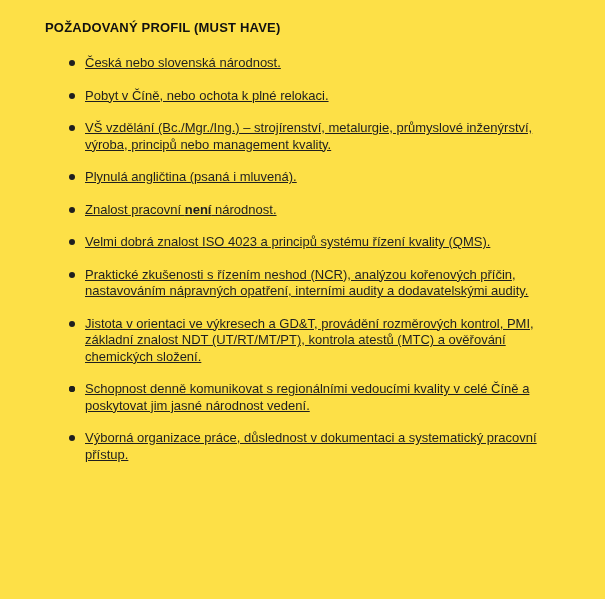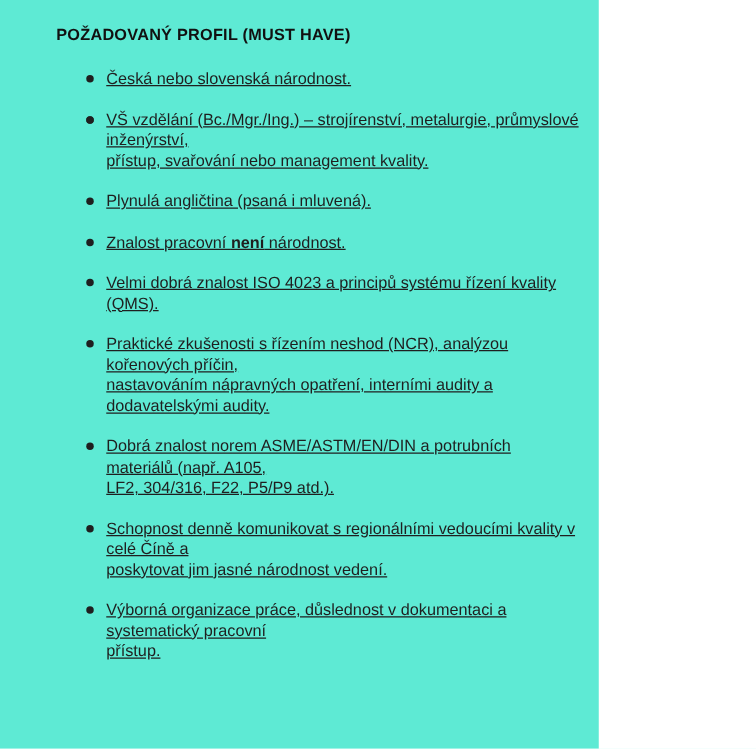--- a/index.html
+++ b/index.html
@@ -10,24 +10,24 @@
   body {
     width: 605px;
     height: 599px;
     overflow: hidden;
     font-family: "Liberation Sans", "DejaVu Sans", sans-serif;
     color: #1f1f1f;
     -webkit-font-smoothing: antialiased;
   }
   .page {
     box-sizing: border-box;
-    width: 479px;
+    width: 605px;
     height: 599px;
     padding: 19px 14px 0 45px;
-    background: #5eead4;
+    background: #fde047;
   }
   .doc-title {
     margin: 0 0 19px 0;
     font-size: 13px;
     font-weight: bold;
     line-height: 17px;
     letter-spacing: 0.2px;
     color: #111111;
   }
   ul.req-list {
@@ -68,26 +68,27 @@
 
   <ul class="req-list">
 
     <li class="req-item">
       <span class="bullet"></span>
       <span class="item-text">Česká nebo slovenská národnost.</span>
     </li>
 
     <li class="req-item">
       <span class="bullet"></span>
+      <span class="item-text">Pobyt v Číně, nebo ochota k plné relokaci.</span>
     </li>
 
     <li class="req-item">
       <span class="bullet"></span>
       <span class="item-text">VŠ vzdělání (Bc./Mgr./Ing.) – strojírenství, metalurgie, průmyslové inženýrství,
-přístup, svařování nebo management kvality.</span>
+výroba, principů nebo management kvality.</span>
     </li>
 
     <li class="req-item">
       <span class="bullet"></span>
       <span class="item-text">Plynulá angličtina (psaná i mluvená).</span>
     </li>
 
     <li class="req-item">
       <span class="bullet"></span>
       <span class="item-text"><span>Znalost pracovní </span><span class="bold-run">není</span><span> národnost.</span></span>
@@ -97,25 +98,29 @@
       <span class="bullet"></span>
       <span class="item-text">Velmi dobrá znalost ISO 4023 a principů systému řízení kvality (QMS).</span>
     </li>
 
     <li class="req-item">
       <span class="bullet"></span>
       <span class="item-text">Praktické zkušenosti s řízením neshod (NCR), analýzou kořenových příčin,
 nastavováním nápravných opatření, interními audity a dodavatelskými audity.</span>
     </li>
 
+    <li class="req-item">
+      <span class="bullet"></span>
+      <span class="item-text">Jistota v orientaci ve výkresech a GD&amp;T, provádění rozměrových kontrol, PMI,
+základní znalost NDT (UT/RT/MT/PT), kontrola atestů (MTC) a ověřování
+chemických složení.</span>
+    </li>
 
     <li class="req-item">
       <span class="bullet"></span>
-      <span class="item-text">Dobrá znalost norem ASME/ASTM/EN/DIN a potrubních materiálů (např. A105,
-LF2, 304/316, F22, P5/P9 atd.).</span>
     </li>
 
     <li class="req-item">
       <span class="bullet"></span>
       <span class="item-text">Schopnost denně komunikovat s regionálními vedoucími kvality v celé Číně a
 poskytovat jim jasné národnost vedení.</span>
     </li>
 
 
     <li class="req-item">

